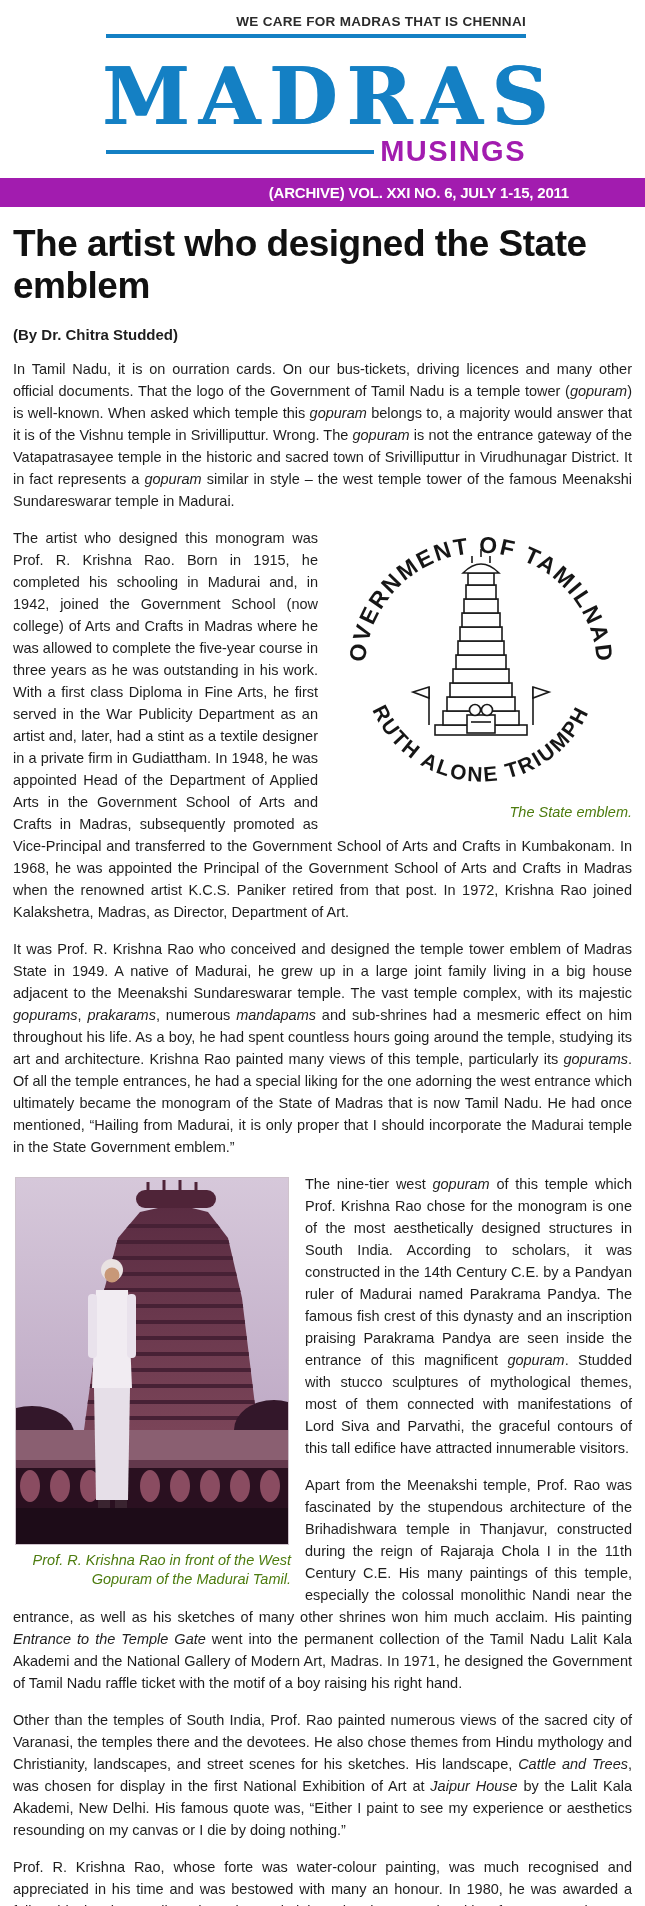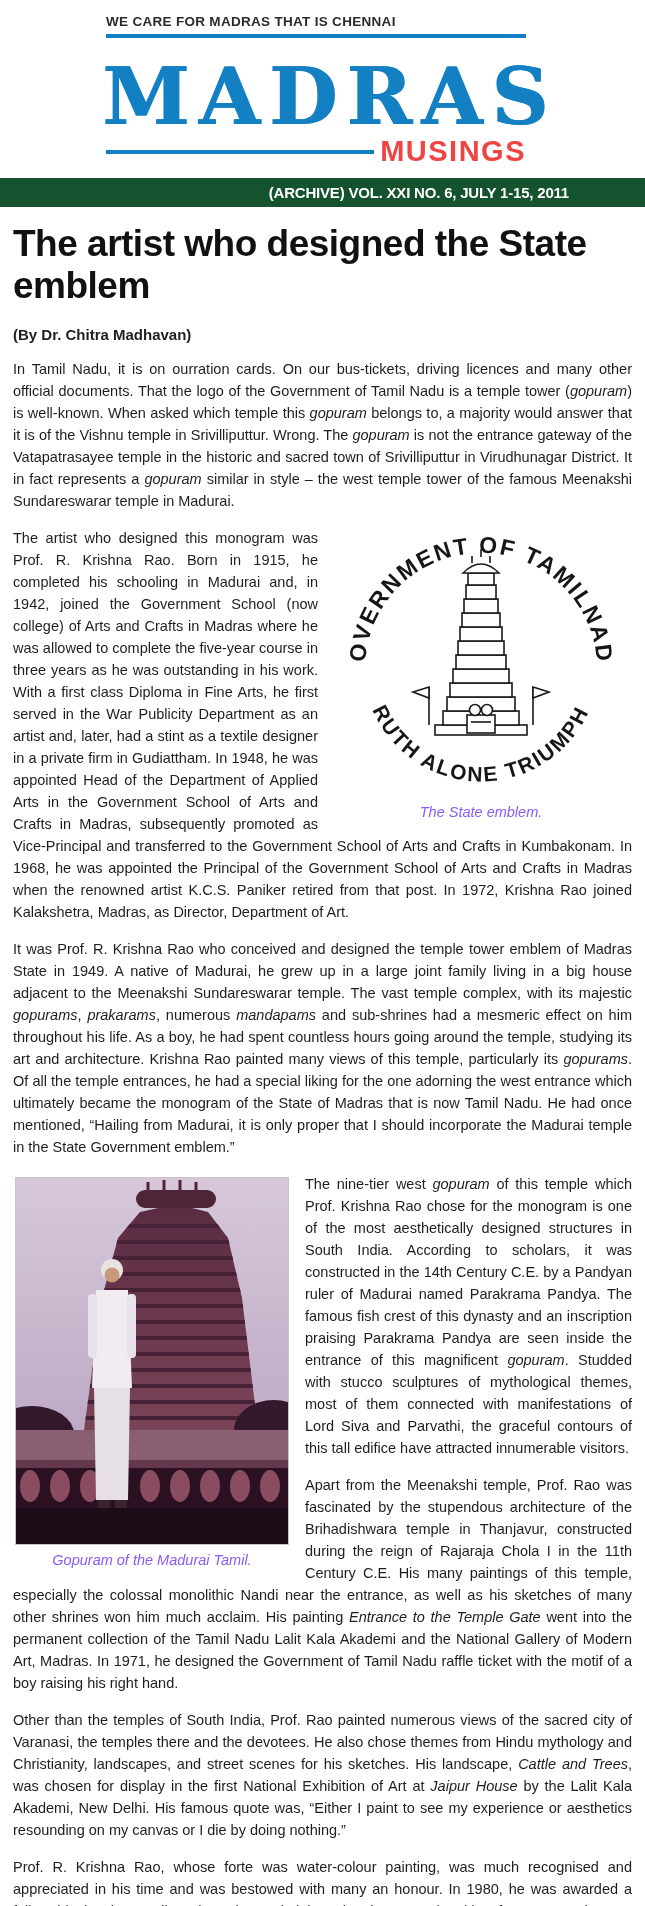--- a/index.html
+++ b/index.html
@@ -4,44 +4,44 @@
 <style>
   html,body { margin:0; padding:0; background:#ffffff; }
   .page {
     width:645px;
     background:#fff;
     font-family:"Liberation Sans", sans-serif;
     color:#1e1e1e;
   }
 
   
-  .masthead { padding:14px 0 0 106px; width:420px; }
+  .masthead { padding:14px 0 0 106px; width:420px;text-align:right; }
   .tagline {
     font-size:13.5px; font-weight:bold; color:#2b2b2b;
     letter-spacing:0.3px; margin-bottom:5px;
   }
   .rule { height:4px; background:#1480c4; }
   .brand {
     font-family:"DejaVu Serif", serif;
     font-weight:bold; font-style:normal;
     font-size:79px; line-height:0.98;
     color:#1480c4; letter-spacing:9px;
     margin:20px 0 0 -4px; white-space:nowrap;
     text-shadow:1px 0 0 #1480c4;
   }
   .rule-row { display:flex; align-items:center; margin-top:2px; }
   .rule-row .rule { flex:1; }
   .subtitle {
-    font-size:29px; font-weight:bold; color:#ef4444;
+    font-size:29px; font-weight:bold; color:#a21caf;
     letter-spacing:1.5px; line-height:1; margin-left:6px;
   }
 
   
   .archive-bar {
-    margin-top:12px; height:29px; background:#14532d;
+    margin-top:12px; height:29px; background:#a21caf;
     color:#ffffff; font-weight:bold; font-size:15px;
     line-height:29px; text-align:right; padding-right:76px;
     letter-spacing:-0.2px;
   }
 
   
   .article { padding:0 13px; }
   .article-title {
     font-size:37px; font-weight:bold; color:#111;
     line-height:1.12; margin:16px 0 20px 0; letter-spacing:-0.5px;
@@ -55,22 +55,22 @@
   .para em { font-style:italic; }
 
   figure { margin:0; }
   .fig-emblem {
     float:right; width:302px; margin:2px 0 2px 12px; text-align:center;
   }
   .fig-photo {
     float:left; width:278px; margin:4px 14px 2px 0; text-align:center;
   }
   .fig-caption {
-    font-size:14.5px; font-style:italic; color:#8b5cf6;
-    line-height:19px; margin-top:6px; text-align:center;
+    font-size:14.5px; font-style:italic; color:#4d7c0f;
+    line-height:19px; margin-top:6px; text-align:right;
   }
   .photo-frame {
     display:block; margin:0 auto;
     border:1px solid #cfc3cc;
   }
   .clear { clear:both; }
 </style>
 </head>
 <body>
 
@@ -85,21 +85,21 @@
       <div class="subtitle">MUSINGS</div>
     </div>
   </header>
 
   <div class="archive-bar">
     <span>(ARCHIVE) VOL. XXI NO. 6, JULY 1-15, 2011</span>
   </div>
 
   <main class="article">
     <h1 class="article-title">The artist who designed the State emblem</h1>
-    <div class="byline">(By Dr. Chitra Madhavan)</div>
+    <div class="byline">(By Dr. Chitra Studded)</div>
 
     <div class="para">In Tamil Nadu, it is on ourration cards. On our bus-tickets, driving licences and many other official documents. That the logo of the Government of Tamil Nadu is a temple tower (<em>gopuram</em>) is well-known. When asked which temple this <em>gopuram</em> belongs to, a majority would answer that it is of the Vishnu temple in Srivilliputtur. Wrong. The <em>gopuram</em> is not the entrance gateway of the Vatapatrasayee temple in the historic and sacred town of Srivilliputtur in Virudhunagar District. It in fact represents a <em>gopuram</em> similar in style – the west temple tower of the famous Meenakshi Sundareswarar temple in Madurai.</div>
 
     <div class="para"><figure class="fig-emblem"><svg width="300" height="262" viewBox="0 0 300 262">
         <defs>
           <path id="arcTop" d="M 34,140 A 116,116 0 0 1 266,140" fill="none"></path>
           <path id="arcBottom" d="M 42,182 A 118,118 0 0 0 258,182" fill="none"></path>
         </defs>
 
         <g fill="#ffffff" stroke="#1a1a1a" stroke-width="1.6">
@@ -213,20 +213,21 @@
           <circle cx="96" cy="97" r="7.5" fill="#c89878"></circle>
           <path d="M 80,112 L 112,112 L 116,210 L 76,210 Z" fill="#f1ecf2"></path>
           <rect x="72" y="116" width="9" height="64" rx="4" fill="#e9e2ec"></rect>
           <rect x="111" y="116" width="9" height="64" rx="4" fill="#e9e2ec"></rect>
           <path d="M 78,210 L 114,210 L 112,322 L 80,322 Z" fill="#e6dfe8"></path>
           <rect x="82" y="322" width="12" height="8" fill="#3a2430"></rect>
           <rect x="99" y="322" width="12" height="8" fill="#3a2430"></rect>
         </g>
       </svg>
           <figcaption class="fig-caption">
+            <div>Prof. R. Krishna Rao in front of the West</div>
             <div>Gopuram of the Madurai Tamil.</div>
           </figcaption>
         </figure>The nine-tier west <em>gopuram</em> of this temple which Prof. Krishna Rao chose for the monogram is one of the most aesthetically designed structures in South India. According to scholars, it was constructed in the 14th Century C.E. by a Pandyan ruler of Madurai named Parakrama Pandya. The famous fish crest of this dynasty and an inscription praising Parakrama Pandya are seen inside the entrance of this magnificent <em>gopuram</em>. Studded with stucco sculptures of mythological themes, most of them connected with manifestations of Lord Siva and Parvathi, the graceful contours of this tall edifice have attracted innumerable visitors.</div>
 
     <div class="para">Apart from the Meenakshi temple, Prof. Rao was fascinated by the stupendous architecture of the Brihadishwara temple in Thanjavur, constructed during the reign of Rajaraja Chola I in the 11th Century C.E. His many paintings of this temple, especially the colossal monolithic Nandi near the entrance, as well as his sketches of many other shrines won him much acclaim. His painting <em>Entrance to the Temple Gate</em> went into the permanent collection of the Tamil Nadu Lalit Kala Akademi and the National Gallery of Modern Art, Madras. In 1971, he designed the Government of Tamil Nadu raffle ticket with the motif of a boy raising his right hand.</div>
 
     <div class="para clear-after">Other than the temples of South India, Prof. Rao painted numerous views of the sacred city of Varanasi, the temples there and the devotees. He also chose themes from Hindu mythology and Christianity, landscapes, and street scenes for his sketches. His landscape, <em>Cattle and Trees</em>, was chosen for display in the first National Exhibition of Art at <em>Jaipur House</em> by the Lalit Kala Akademi, New Delhi. His famous quote was, “Either I paint to see my experience or aesthetics resounding on my canvas or I die by doing nothing.”</div>
 
     <div class="clear"></div>
 

